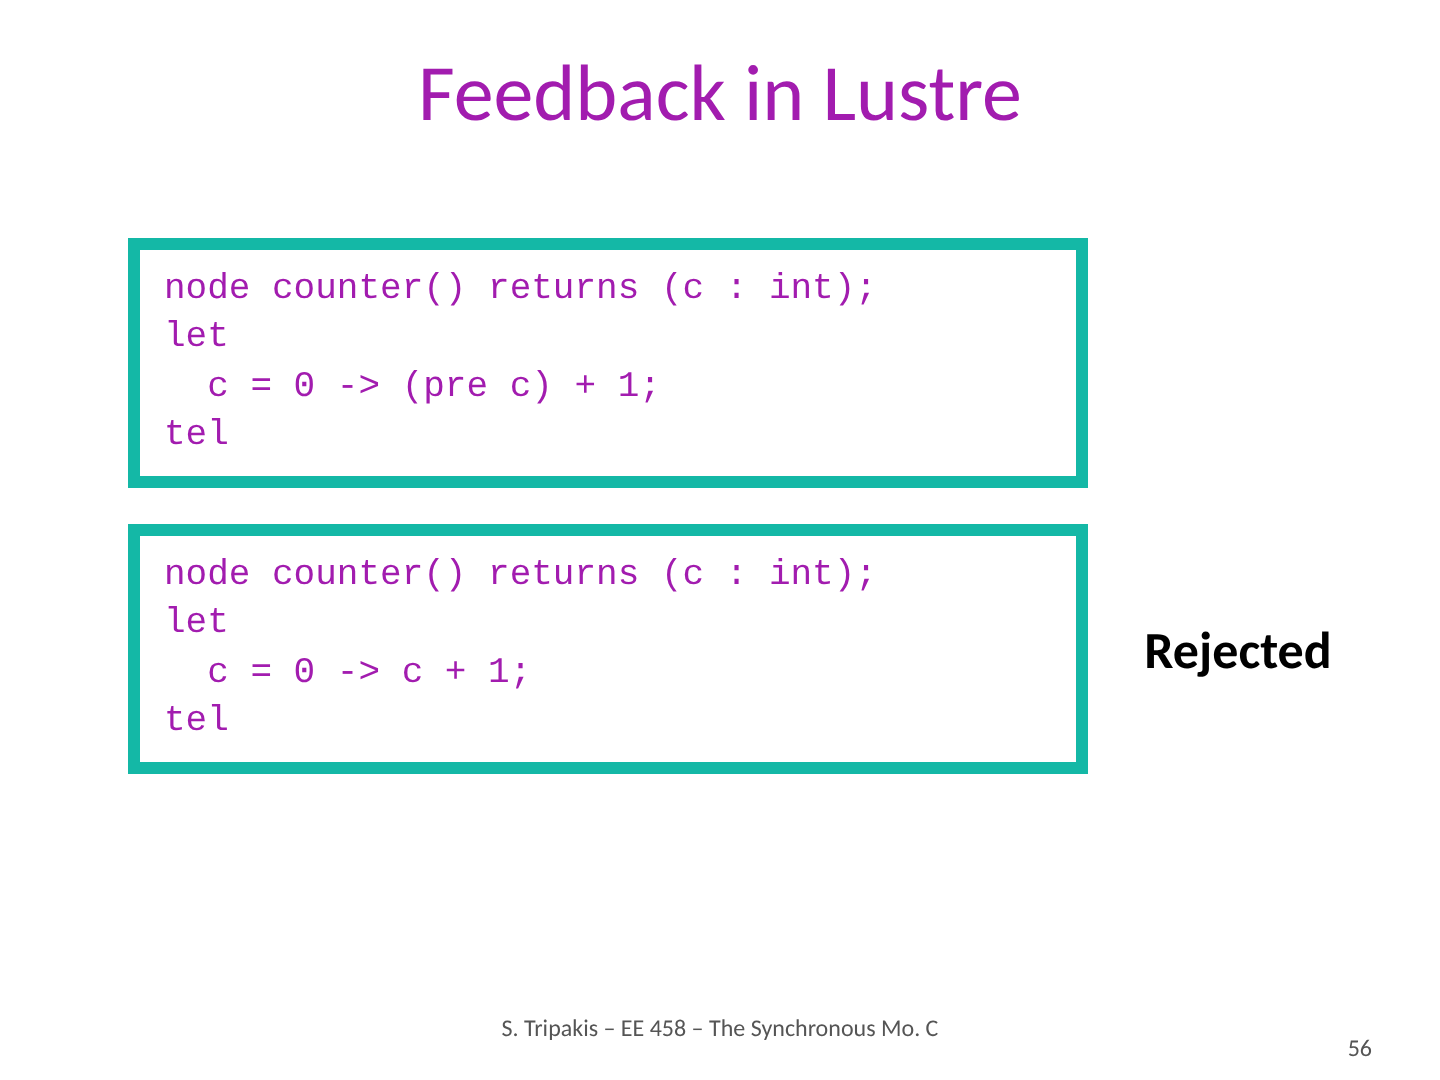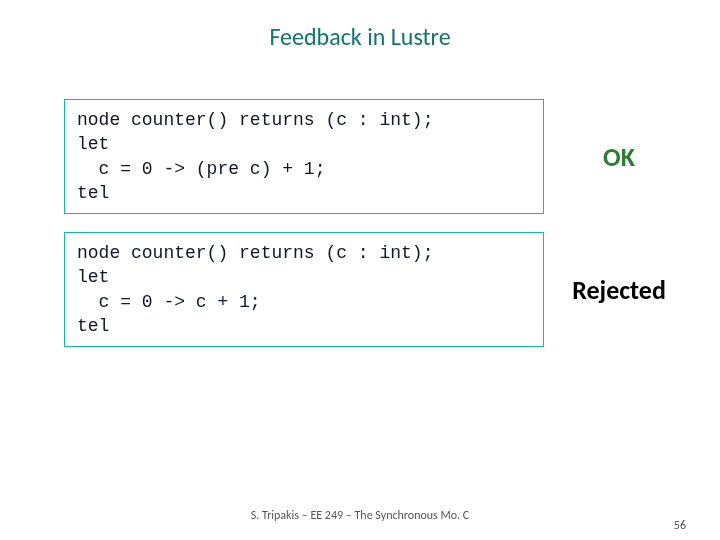--- a/index.html
+++ b/index.html
@@ -6,45 +6,45 @@
   body {
     width: 720px;
     height: 540px;
     background: #ffffff;
     font-family: Calibri, Arial, sans-serif;
     position: relative;
     overflow: hidden;
   }
   .title {
     text-align: center;
-    font-size: 24px;
+    font-size: 40px;
     font-weight: 400;
-    color: #0f766e;
+    color: #a21caf;
     margin-top: 22px;
     margin-bottom: 48px;
   }
   .rows {
     padding: 0 44px 0 64px;
     display: flex;
     flex-direction: column;
     gap: 18px;
   }
   .row {
     display: flex;
     align-items: center;
     gap: 18px;
   }
   .codebox {
-    border: 1px solid #14b8a6;
+    border: 6px solid #14b8a6;
     padding: 8px 12px;
     font-family: "Courier New", monospace;
     font-size: 18px;
     line-height: 1.35;
     white-space: pre;
-    color: #0f172a;
+    color: #a21caf;
     width: 480px;
   }
   .status {
     font-size: 26px;
     font-weight: 700;
     flex: 1;
     text-align: center;
   }
   .ok { color: #2e7d32; }
   .rejected { color: #000000; }
@@ -69,25 +69,24 @@
 <body>
 
 <h1 class="title">Feedback in Lustre</h1>
 
 <div class="rows">
   <div class="row">
     <pre class="codebox">node counter() returns (c : int);
 let
   c = 0 -&gt; (pre c) + 1;
 tel</pre>
-    <div class="status ok">OK</div>
   </div>
   <div class="row">
     <pre class="codebox">node counter() returns (c : int);
 let
   c = 0 -&gt; c + 1;
 tel</pre>
     <div class="status rejected">Rejected</div>
   </div>
 </div>
 
-<div class="footer">S. Tripakis – EE 249 – The Synchronous Mo. C</div>
+<div class="footer">S. Tripakis – EE 458 – The Synchronous Mo. C</div>
 <div class="pagenum">56</div>
 
 </body></html>

